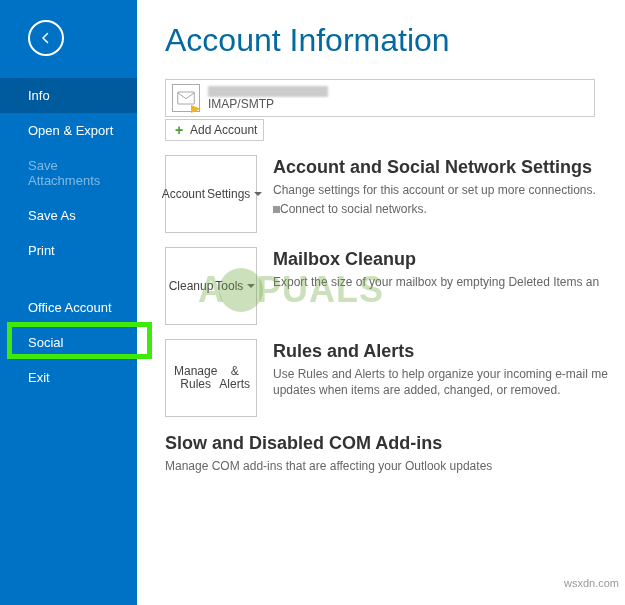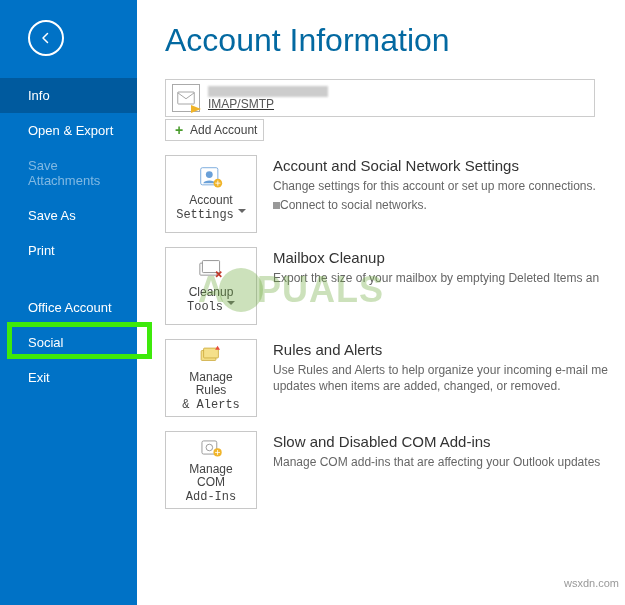--- a/index.html
+++ b/index.html
@@ -60,21 +60,20 @@
     margin-bottom: 20px;
   }
   .acct-box {
     border: 1px solid #ccc;
     width: 430px;
     display: flex;
     align-items: center;
     padding: 4px 6px;
     margin-bottom: 2px;
     gap: 8px;
-    text-decoration: underline;
   }
   .acct-icon {
     width: 28px; height: 28px;
     border: 1px solid #aaa;
     display: flex; align-items: center; justify-content: center;
     font-size: 14px; color: #666;
     position: relative;
   }
   .acct-icon::after {
     content: ""; position: absolute; right: -2px; bottom: -2px;
@@ -96,41 +95,41 @@
   }
   .plus-icon {
     width: 14px; height: 14px;
     display: inline-flex; align-items: center; justify-content: center;
     color: #4a9c2d; font-weight: bold; font-size: 14px;
   }
   .section { display: flex; gap: 16px; margin-bottom: 14px; }
   .tile {
     width: 92px; height: 78px;
     border: 1px solid #c8c8c8;
-    display: flex; flex-direction: column;
+    display: flex; flex-direction: row;
     align-items: center; justify-content: center;
     gap: 2px;
     font-size: 12px; color: #444;
     text-align: center;
     cursor: pointer;
     padding: 4px 10px;
     flex-shrink: 0;
   }
   .tile .tile-icon { width: 28px; height: 24px; margin-bottom: 2px; }
   .tile .tile-l1 { line-height: 13px; }
-  .tile .tile-l2 { line-height: 13px; display: flex; align-items: flex-start; gap: 4px; font-family: Liberation Mono, monospace; }
+  .tile .tile-l2 { line-height: 13px; display: flex; align-items: center; gap: 4px; }
   .drop-caret {
     width: 0; height: 0;
     border-left: 4px solid transparent;
     border-right: 4px solid transparent;
     border-top: 4px solid #666;
     display: inline-block;
   }
   .section-body { padding-top: 2px; }
-  .section-title { font-size: 15px; color: #333; font-weight: 400; margin-bottom: 4px; }
+  .section-title { font-size: 18px; color: #333; font-weight: 700; margin-bottom: 4px; }
   .section-desc { font-size: 12px; color: #666; line-height: 16px; }
   .bullet-row { display: flex; align-items: center; margin-top: 4px; }
   .bullet { width: 7px; height: 7px; background: #999; }
   .bullet-text { font-size: 12px; color: #666; }
 
   
   .ic { display:block; }
 
   .watermark {
     position: absolute;
@@ -256,32 +255,20 @@
       </div>
       <div class="section-body">
         <div class="section-title">Rules and Alerts</div>
         <div class="section-desc">Use Rules and Alerts to help organize your incoming e-mail me</div>
         <div class="section-desc">updates when items are added, changed, or removed.</div>
       </div>
     </div>
 
     
     <div class="section">
-      <div class="tile">
-        <svg class="tile-icon" viewBox="0 0 32 28">
-            <rect x="5" y="6" width="18" height="16" rx="2" fill="#fff" stroke="#888"></rect>
-            <circle cx="14" cy="14" r="4" fill="none" stroke="#888"></circle>
-            <circle cx="24" cy="20" r="5" fill="#f0b429"></circle>
-            <path d="M24 17v6M21 20h6" stroke="#fff" stroke-width="1"></path>
-          </svg>
-        <div class="tile-l1">Manage COM</div>
-        <div class="tile-l2">
-            <span>Add-Ins</span>
-          </div>
-      </div>
       <div class="section-body">
         <div class="section-title">Slow and Disabled COM Add-ins</div>
         <div class="section-desc">Manage COM add-ins that are affecting your Outlook updates</div>
       </div>
     </div>
 
   </div>
 </div>
 
 <div class="highlight-box"></div>

